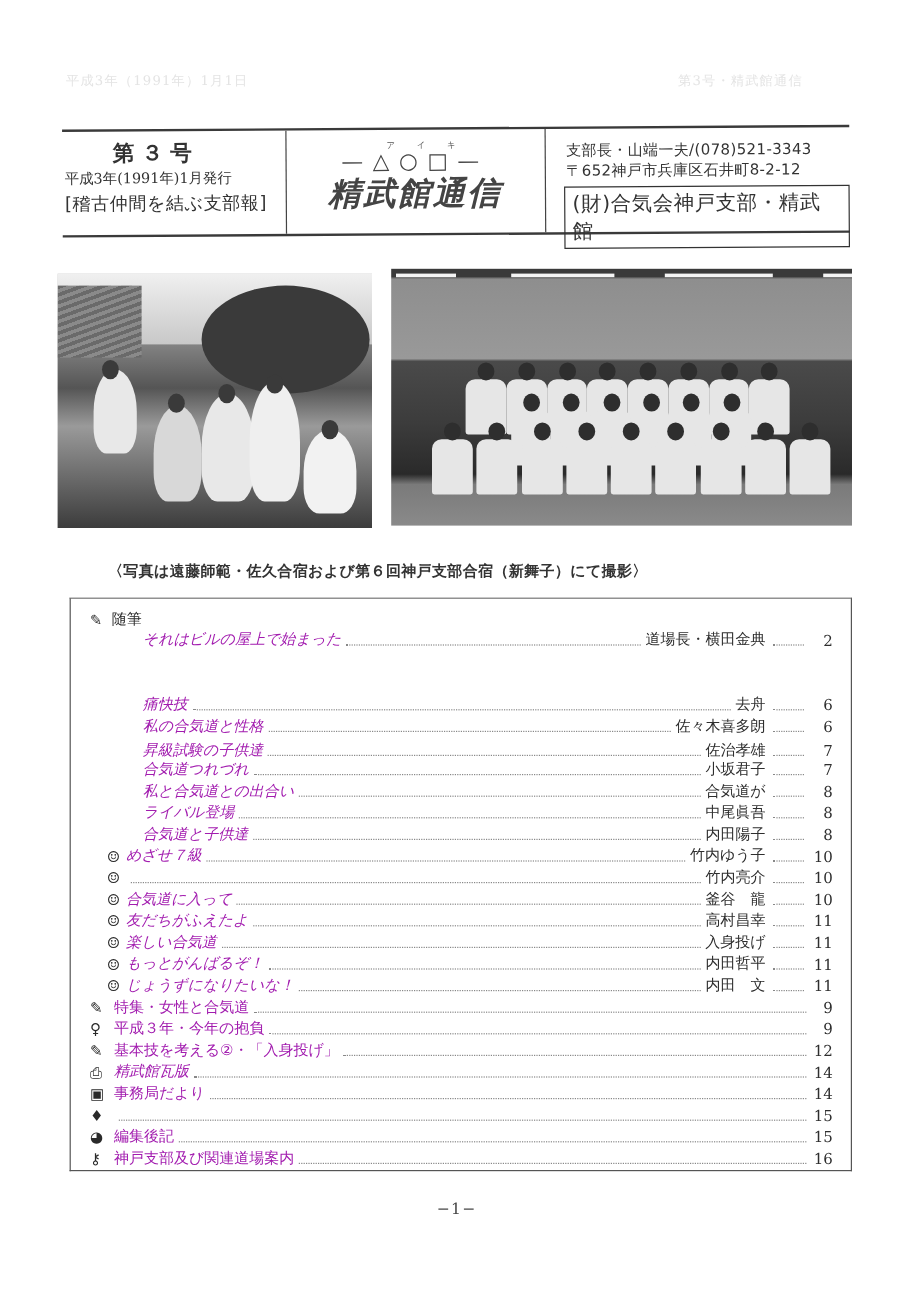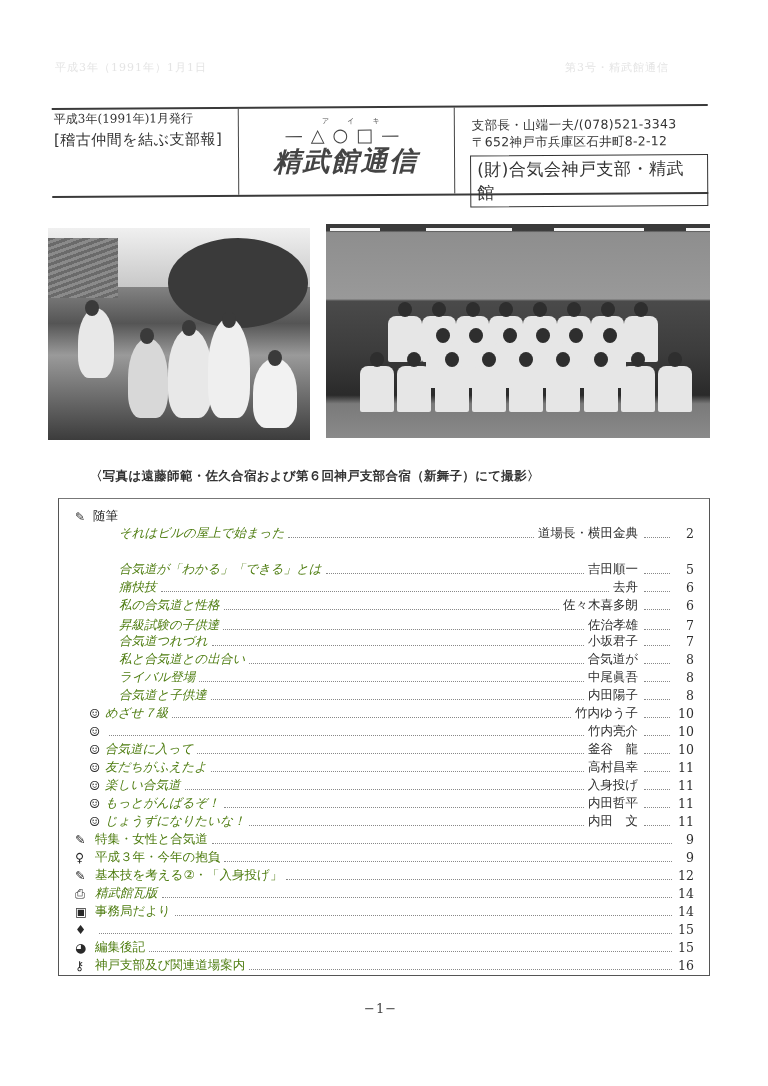--- a/index.html
+++ b/index.html
@@ -48,38 +48,39 @@
   .light { position:absolute; top:4px; height:3px; background:#f4f4f4; }
 
   .caption { position:absolute; left:90px; top:468px; width:600px; font-size:12.5px; color:#333;
              font-family:"DejaVu Sans", sans-serif; font-weight:bold; letter-spacing:0.3px; }
 
   
   .toc { position:absolute; left:58px; top:498px; width:650px; height:476px;
          border:1.5px solid #555; border-top:1.5px solid #777; }
   .toc-row { position:absolute; left:0; width:640px; height:19px; font-size:12.5px;
              display:flex; align-items:center; white-space:nowrap; }
-  .toc-title { font-style:italic; color:#4d7c0f; }
+  .toc-title { font-style:italic; color:#a21caf; }
   .toc-title.upright { font-style:normal; font-family:"DejaVu Sans", sans-serif; }
   .leader { flex:1; border-bottom:1px dotted #888; margin:0 4px; height:8px; }
   .author { color:#2e2e2e; font-family:"DejaVu Sans", sans-serif; }
   .dash { width:26px; border-bottom:1px dotted #888; margin:0 6px; height:8px; }
   .page { width:18px; text-align:right; color:#2e2e2e; font-family:"DejaVu Serif", serif; }
   .section-head { font-family:"DejaVu Sans", sans-serif; font-size:12.5px; }
 
   .page-number { position:absolute; left:364px; top:1001px; font-size:13px; color:#444; letter-spacing:1px; }
 </style>
 </head>
 <body>
 
 <div class="ghost left">平成3年（1991年）1月1日</div>
 <div class="ghost right">第3号・精武館通信</div>
 
 <div class="masthead">
   <div class="mh-col mh-left">
+    <div class="issue-no">第３号</div>
     <div class="issue-date">平成3年(1991年)1月発行</div>
     <div class="issue-tag">[稽古仲間を結ぶ支部報]</div>
   </div>
   <div class="mh-col mh-mid">
     <div class="ruby">アイキ</div>
     <div class="symbols">—△○□—</div>
     <div class="news-title">精武館通信</div>
   </div>
   <div class="mh-col mh-right">
     <div class="contact1">支部長・山端一夫/(078)521-3343</div>
@@ -149,27 +150,20 @@
     <span class="section-head">随筆</span>
   </div>
 
   <div class="toc-row" style="top:25px;left:60px;width:575px;">
     <span class="toc-title">それはビルの屋上で始まった</span>
       <span class="leader"></span>
     <span class="author">道場長・横田金典</span>
       <span class="dash"></span>
     <span class="page">2</span>
   </div>
-  <div class="toc-row" style="top:61px;left:60px;width:575px;">
-    <span class="toc-title">合気道が「わかる」「できる」とは</span>
-      <span class="leader"></span>
-    <span class="author">吉田順一</span>
-      <span class="dash"></span>
-    <span class="page">5</span>
-  </div>
   <div class="toc-row" style="top:79px;left:60px;width:575px;">
     <span class="toc-title">痛快技</span>
       <span class="leader"></span>
     <span class="author">去舟</span>
       <span class="dash"></span>
     <span class="page">6</span>
   </div>
   <div class="toc-row" style="top:97px;left:60px;width:575px;">
     <span class="toc-title">私の合気道と性格</span>
       <span class="leader"></span>

